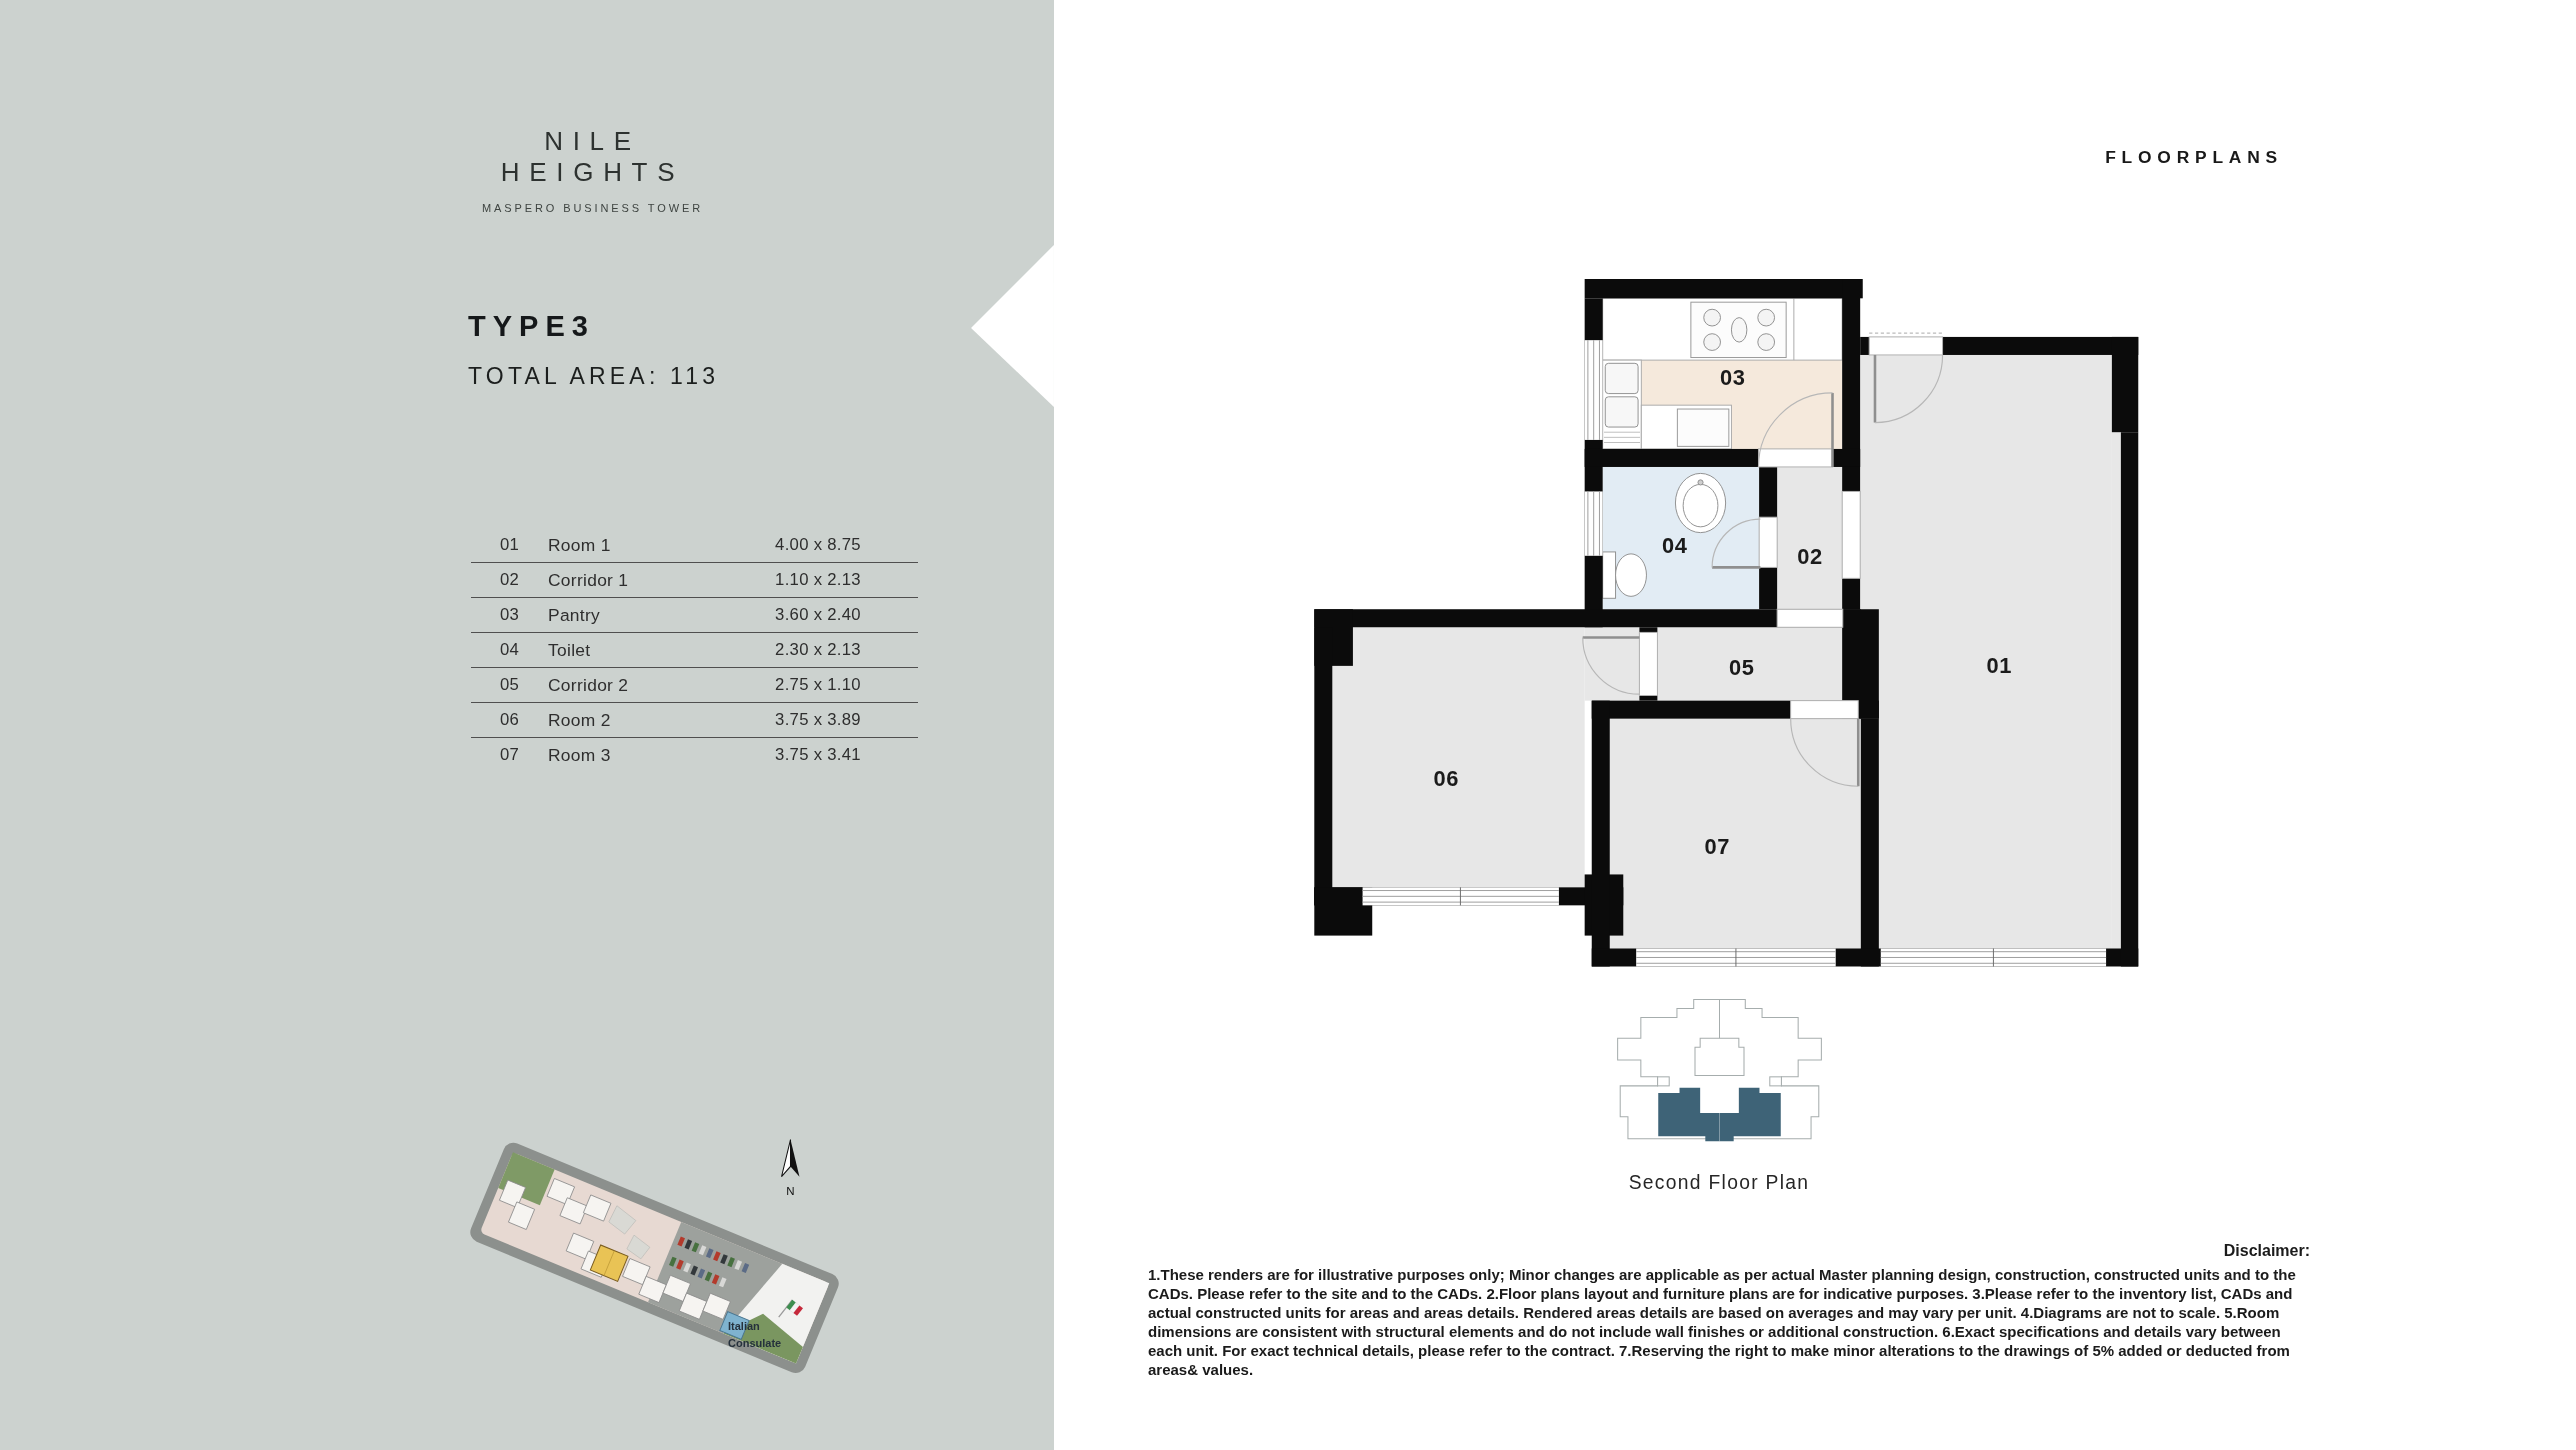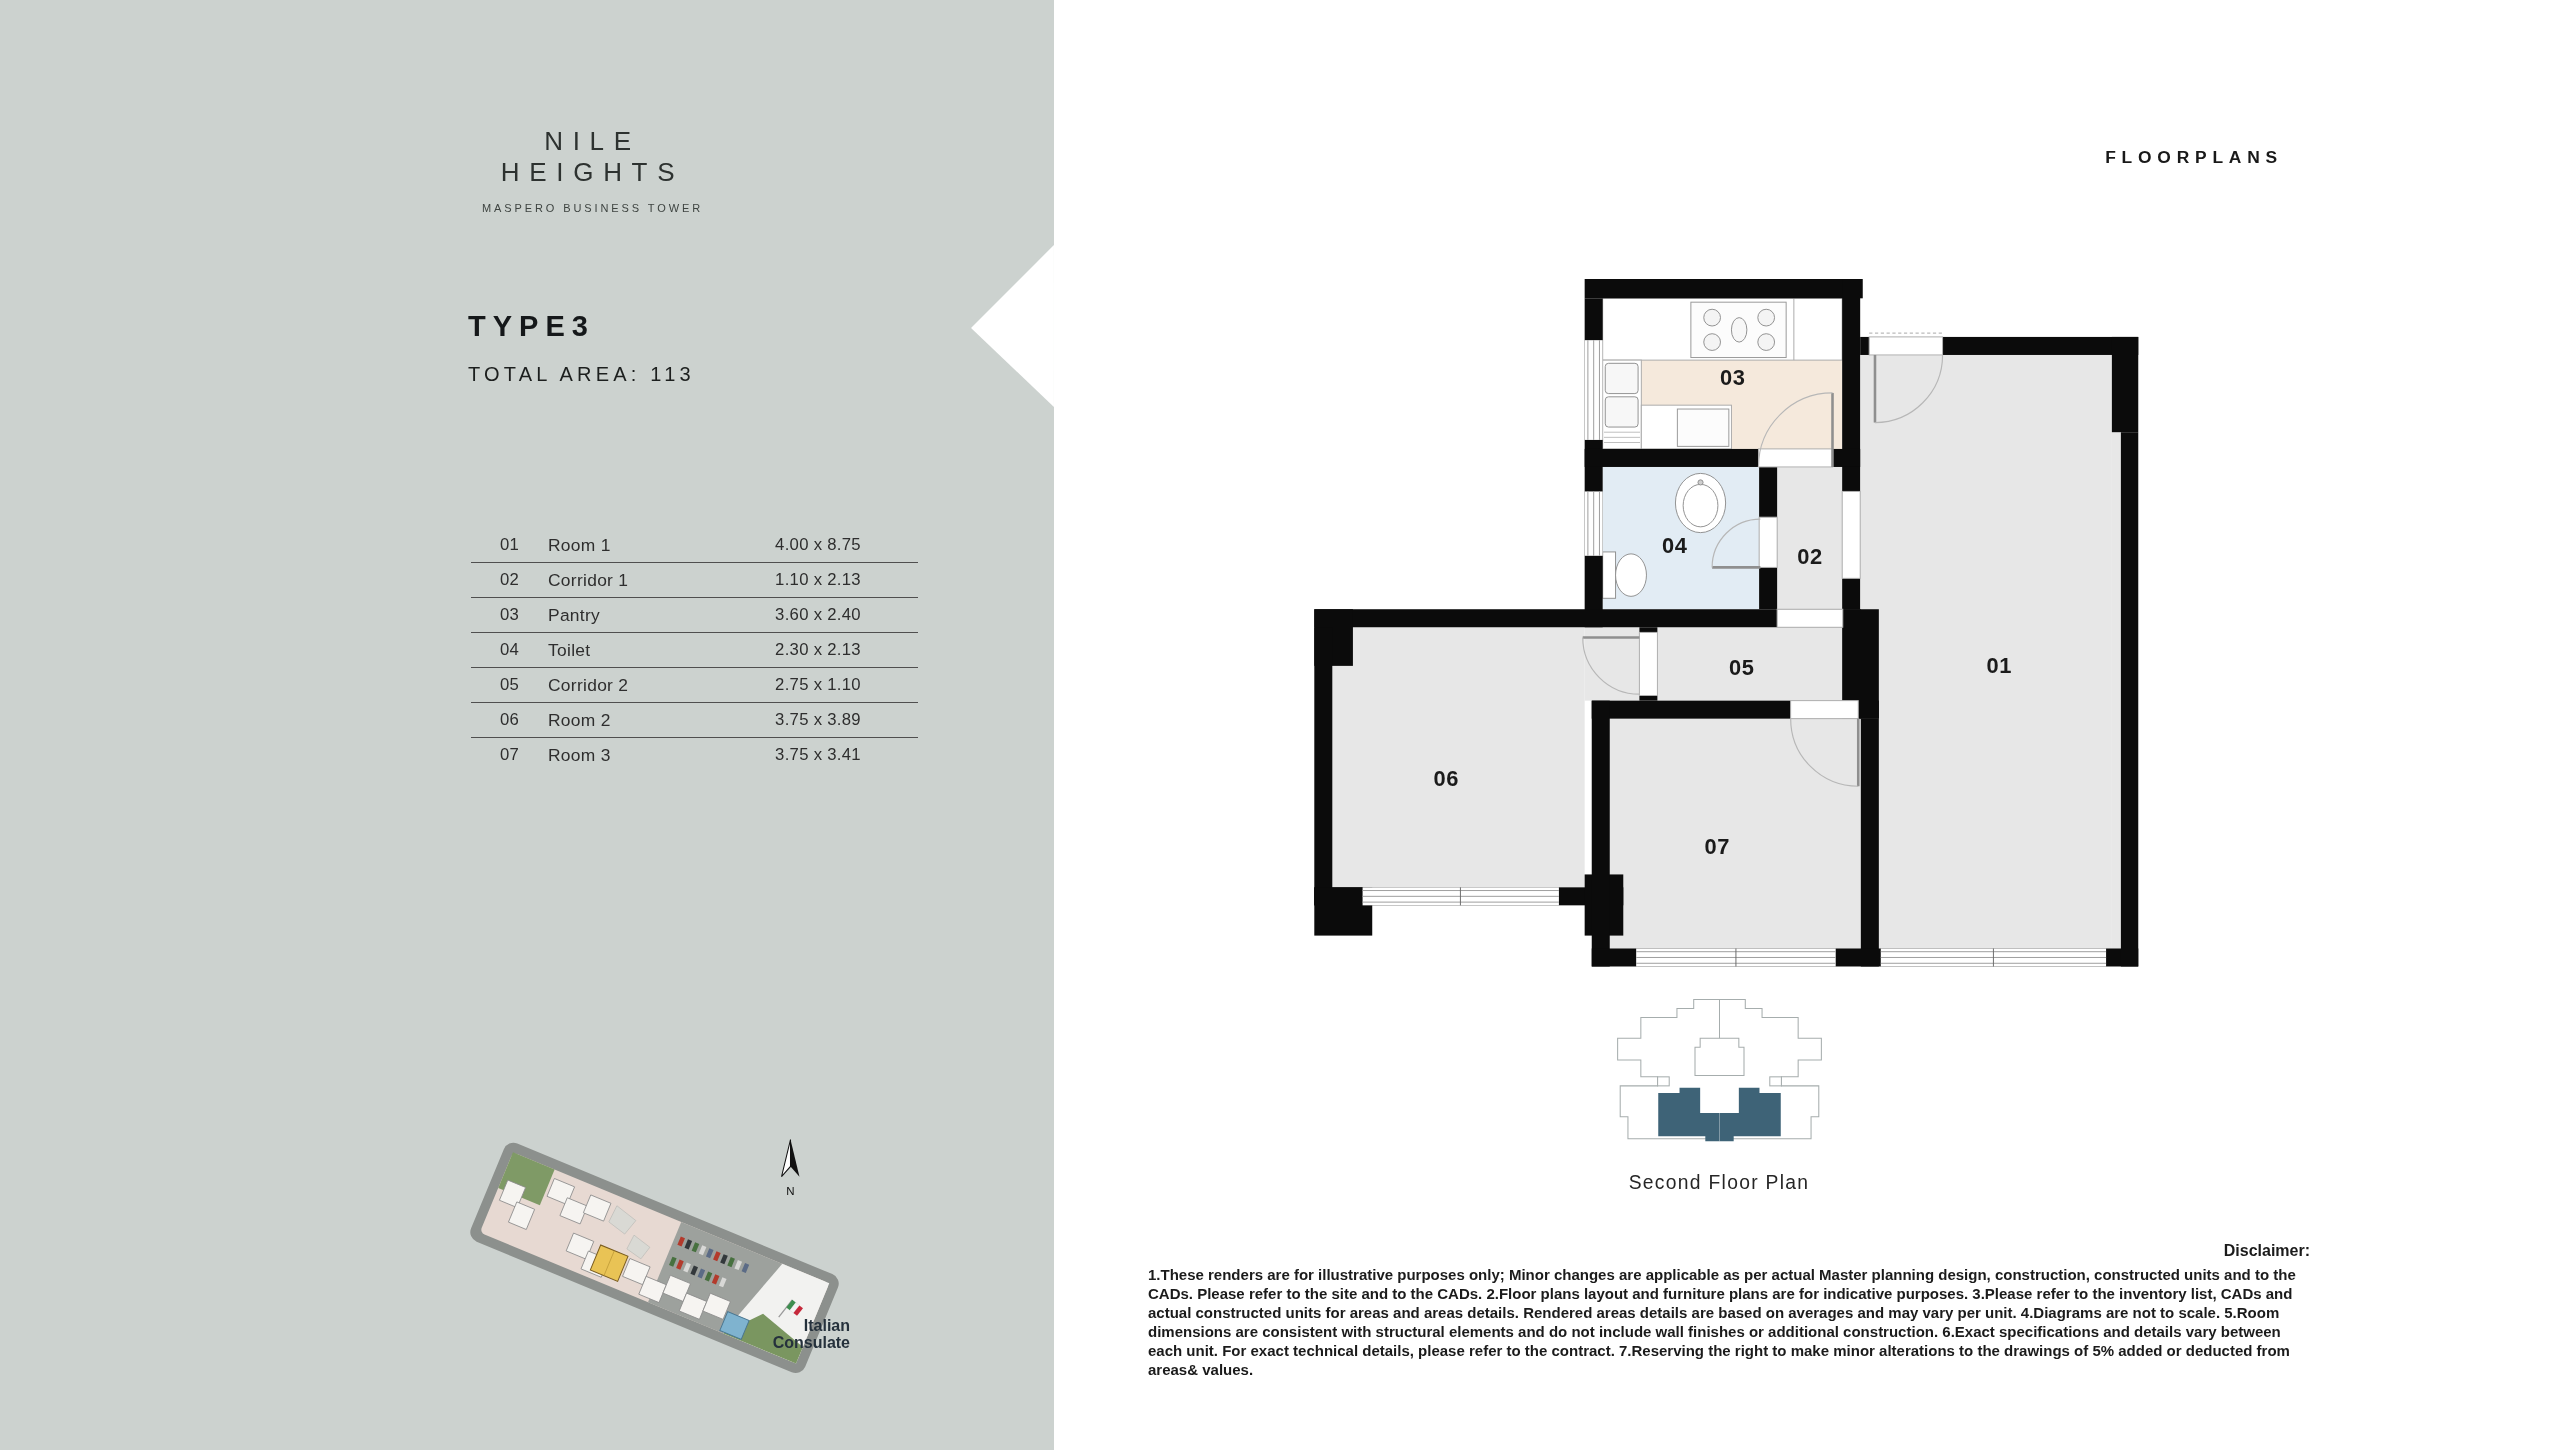--- a/index.html
+++ b/index.html
@@ -10,21 +10,21 @@
   #panel{position:absolute;left:0;top:0;width:1054px;height:1450px;background:#ccd2cf;}
   #panel-notch{position:absolute;left:971px;top:245px;width:83px;height:162px;}
 
   
   .brand{position:absolute;left:451px;top:126px;width:283px;text-align:center;}
   .brand-name{font-size:26px;letter-spacing:9.7px;color:#2d3230;font-weight:400;}
   .brand-sub{margin-top:14px;font-size:11px;letter-spacing:2.9px;color:#3e4441;font-weight:400;}
 
   
   .unit-type{position:absolute;left:468px;top:310px;font-size:29px;font-weight:700;letter-spacing:7px;color:#15181a;}
-  .unit-area{position:absolute;left:468px;top:363px;font-size:20px;font-weight:400;letter-spacing:4.2px;color:#1c1f1e;}
+  .unit-area{position:absolute;left:468px;top:363px;font-size:23px;font-weight:400;letter-spacing:4.2px;color:#1c1f1e;}
 
   
   .rooms-table{position:absolute;left:471px;top:528px;width:447px;}
   .room-row{display:flex;height:34px;align-items:center;border-bottom:0.6px solid #4f4f4f;}
   .room-row:last-child{border-bottom:none;}
   .cell{font-size:16.7px;color:#2e2e2e;letter-spacing:0.3px;}
   .cell.no{width:77px;text-align:center;}
   .cell.name{width:171px;text-align:left;font-size:17.4px;}
   .cell.dims{width:198px;text-align:center;}
 
@@ -34,21 +34,21 @@
   
   #plan{position:absolute;left:1314px;top:279px;width:831px;height:692px;}
   .room-label{font-weight:700;font-size:34px;fill:#1b1b1b;letter-spacing:1px;}
 
   
   #keyplan{position:absolute;left:1597px;top:993px;width:245px;height:178px;}
   .keyplan-caption{position:absolute;left:1558px;top:1172px;width:322px;text-align:center;font-size:19.3px;letter-spacing:1.3px;color:#262626;}
 
   
   #siteplan{position:absolute;left:451px;top:1121px;width:425px;height:296px;}
-  .consulate{position:absolute;left:728px;top:1318px;width:122px;text-align:right;color:#25313c;font-weight:700;font-size:16px;line-height:16.7px;}
+  .consulate{position:absolute;left:728px;top:1318px;width:122px;text-align:left;color:#25313c;font-weight:700;font-size:11px;line-height:16.7px;}
   #flag{position:absolute;left:768px;top:1291px;width:35px;height:35px;}
   #compass{position:absolute;left:775px;top:1137px;width:31px;height:64px;}
   .north-label{font-size:18px;font-weight:400;fill:#111;}
 
   
   .disclaimer{position:absolute;left:1148px;top:1242px;width:1162px;color:#1b1b1b;}
   .disclaimer-heading{font-size:16px;font-weight:700;margin:0 0 5.2px 0;text-align:right;}
   .disclaimer-body{font-size:15px;line-height:19px;font-weight:700;margin:0;}
 </style>
 </head>

